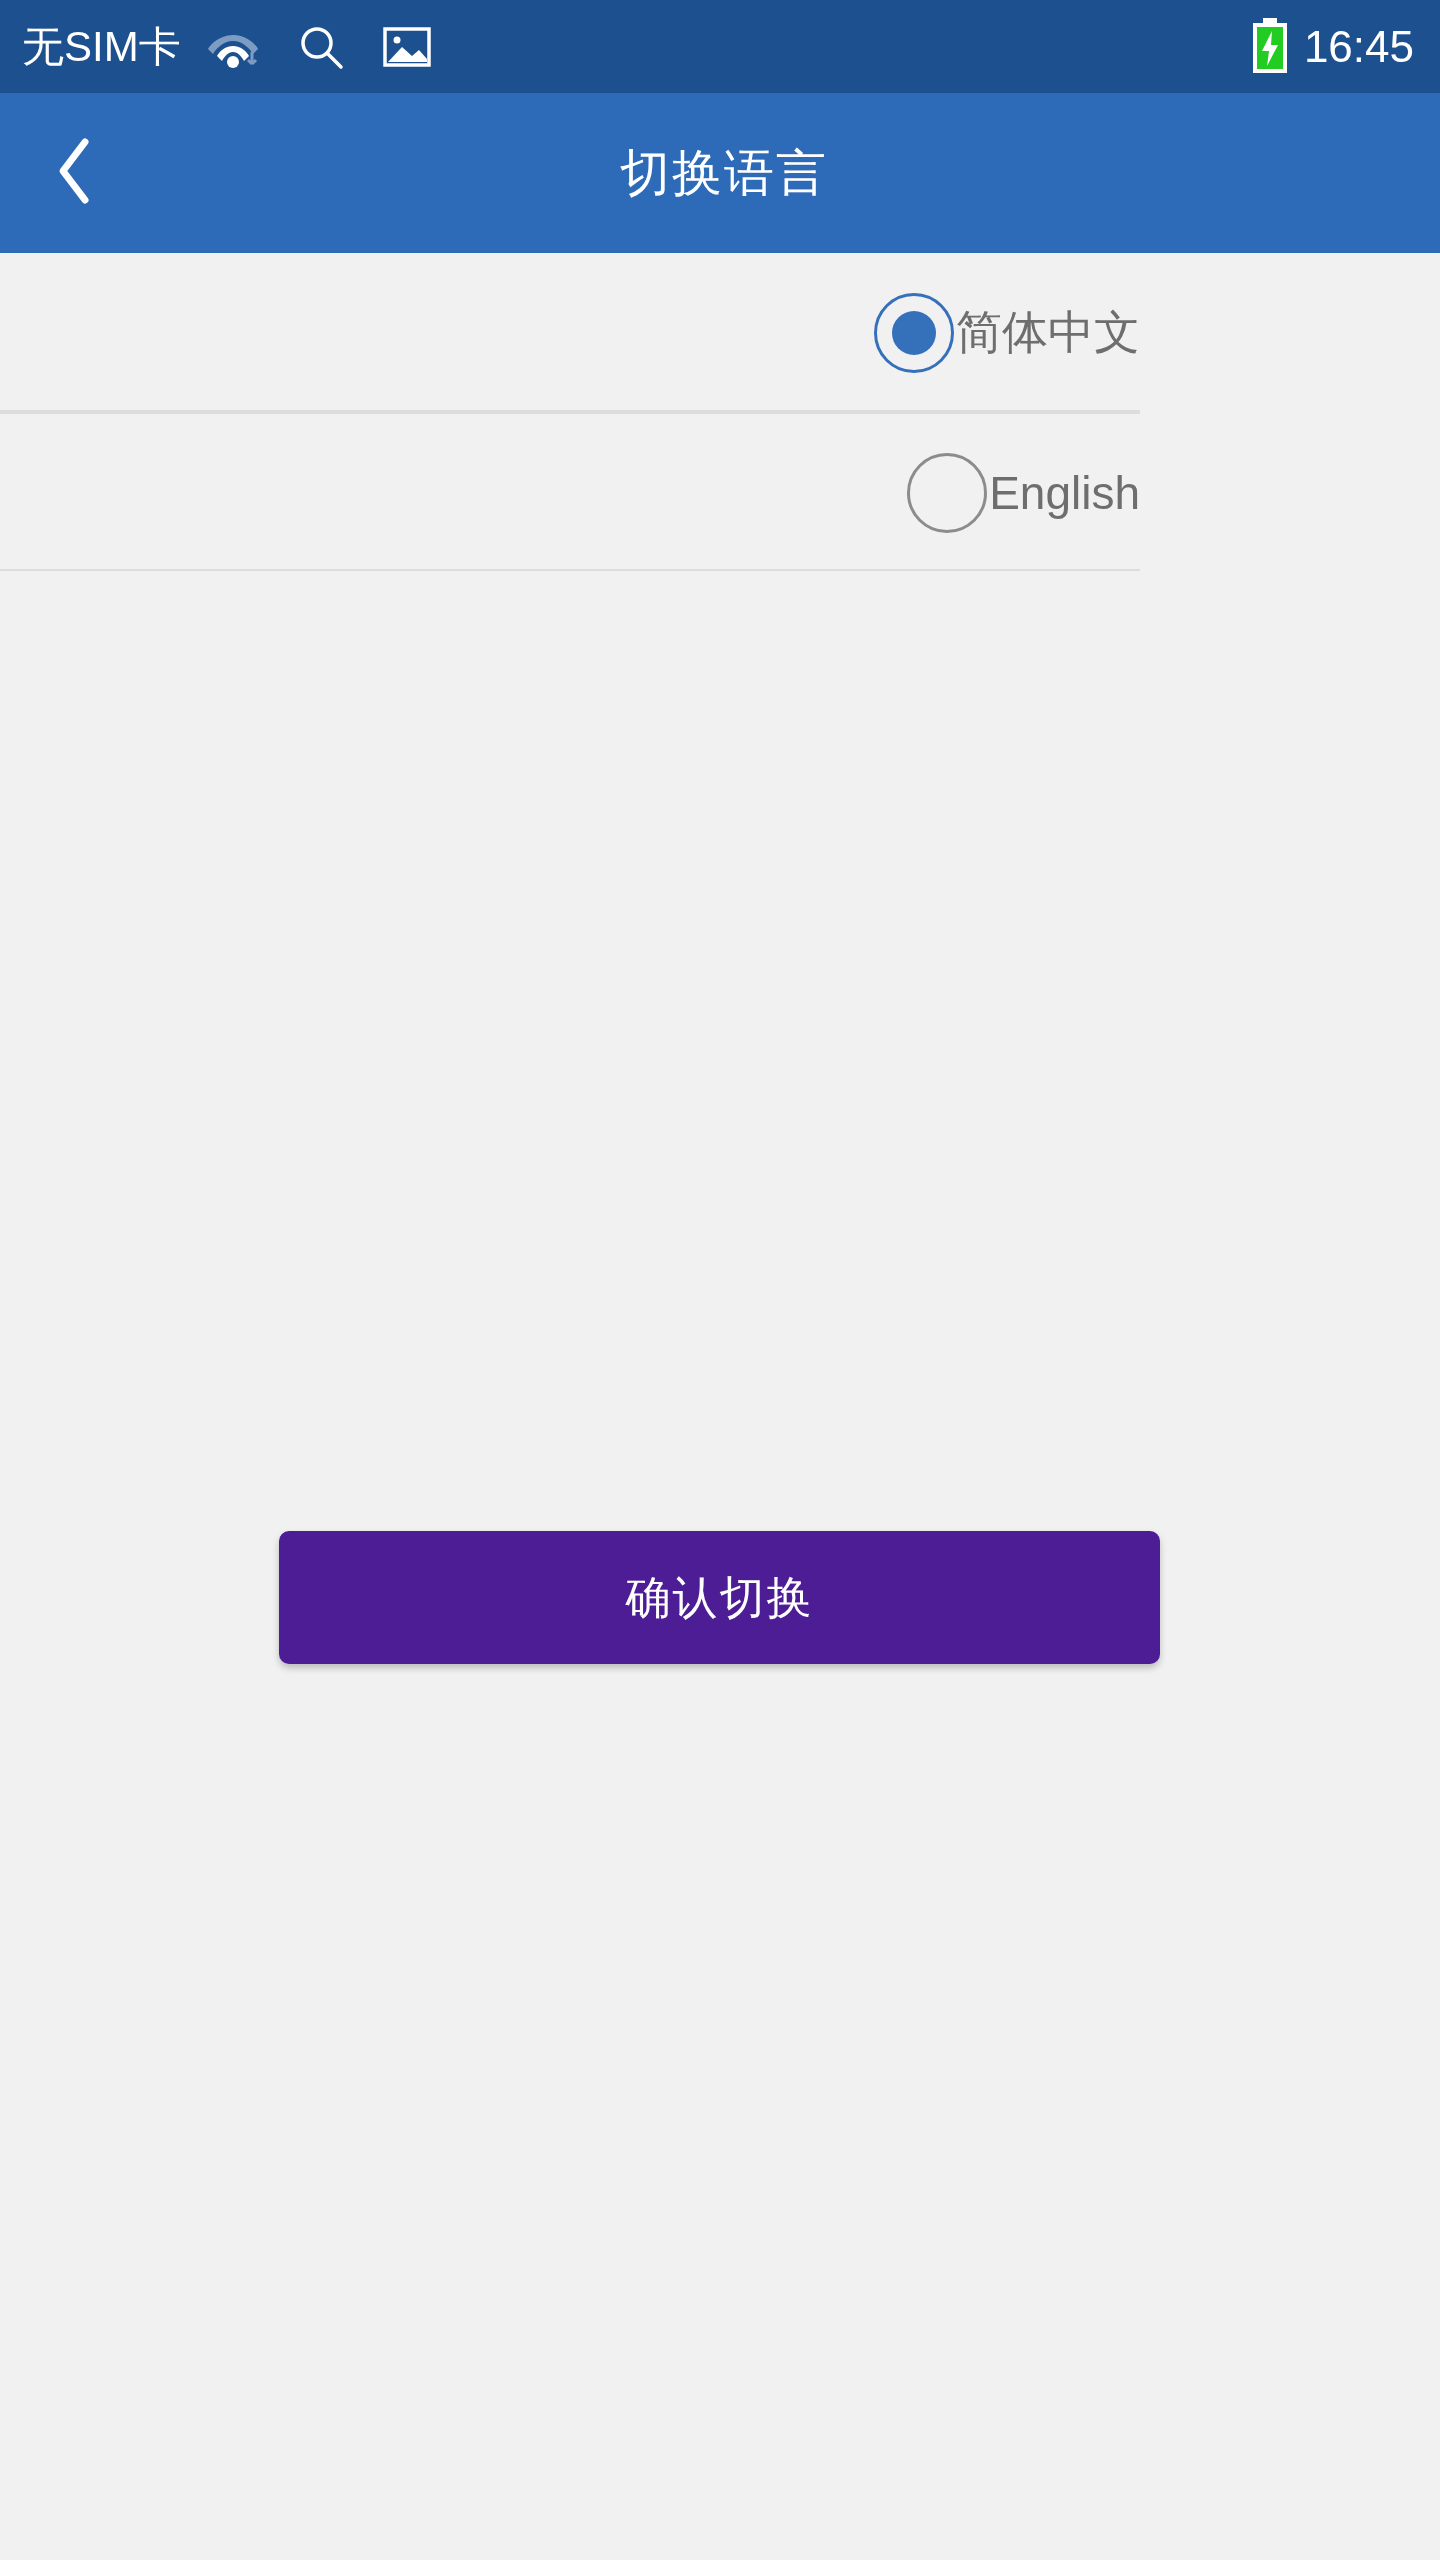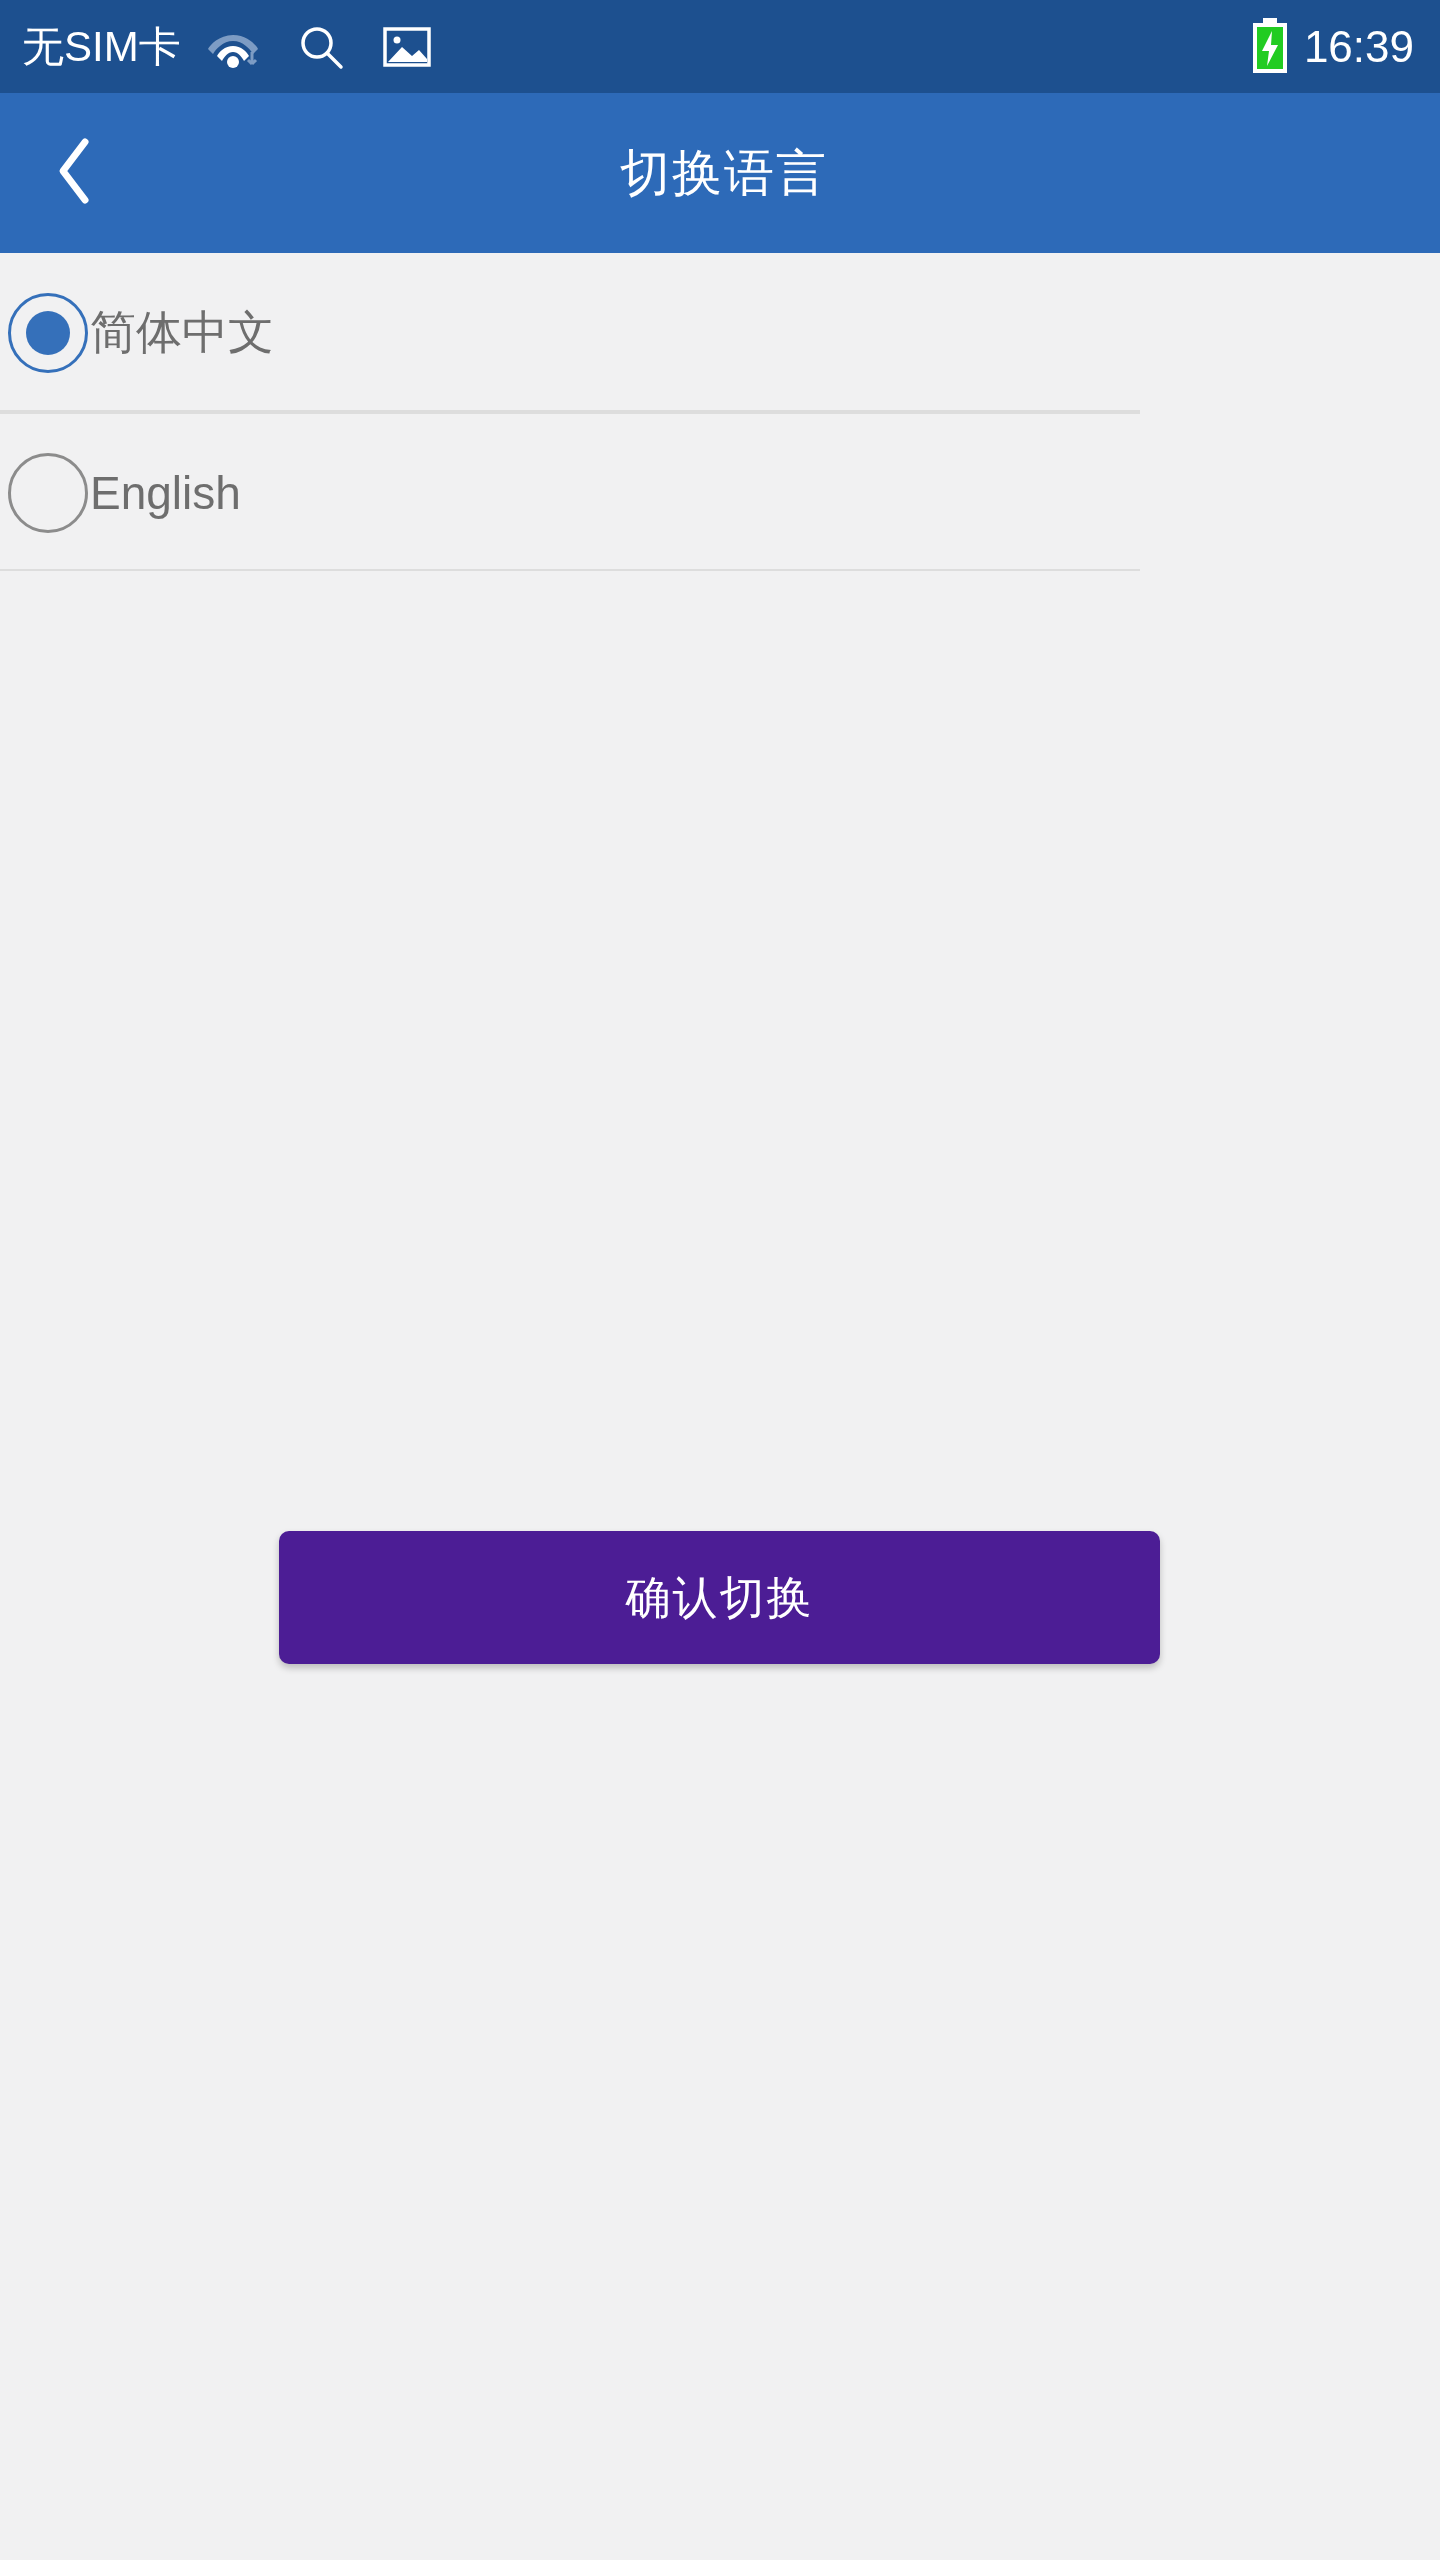--- a/index.html
+++ b/index.html
@@ -111,20 +111,21 @@
   .lang-row {
     position: relative;
     width: 1140px;
     height: 159px;
     background: #f1f1f2;
     display: flex;
     align-items: center;
     box-sizing: border-box;
     padding-left: 8px;
     cursor: pointer;
+    justify-content: flex-end;
   }
   .lang-row + .lang-row,
   .lang-list-bottom-divider {
     border-top: 2px solid #dddddd;
   }
   .lang-row::after {
     content: "";
     position: absolute;
     left: 0; right: 0; bottom: 0;
     height: 2px;
@@ -219,21 +220,21 @@
 
     <div class="status-right">
       <span class="battery-icon">
         <svg width="40" height="58" viewBox="0 0 40 58">
           <rect x="13" y="0" width="14" height="6" fill="#ffffff"></rect>
           <rect x="3" y="5" width="34" height="50" fill="#ffffff"></rect>
           <rect x="7" y="9" width="26" height="42" fill="#22cc22"></rect>
           <path d="M22 13 L12 33 L19 33 L17 48 L28 27 L21 27 Z" fill="#ffffff"></path>
         </svg>
       </span>
-      <span class="clock-text">16:39</span>
+      <span class="clock-text">16:45</span>
     </div>
   </div>
 
   <div class="title-bar">
     <div class="back-button">
       <span>
         <svg width="44" height="70" viewBox="0 0 44 70">
           <path d="M32 6 L10 35 L32 64" fill="none" stroke="#ffffff" stroke-width="7" stroke-linecap="round" stroke-linejoin="round"></path>
         </svg>
       </span>

